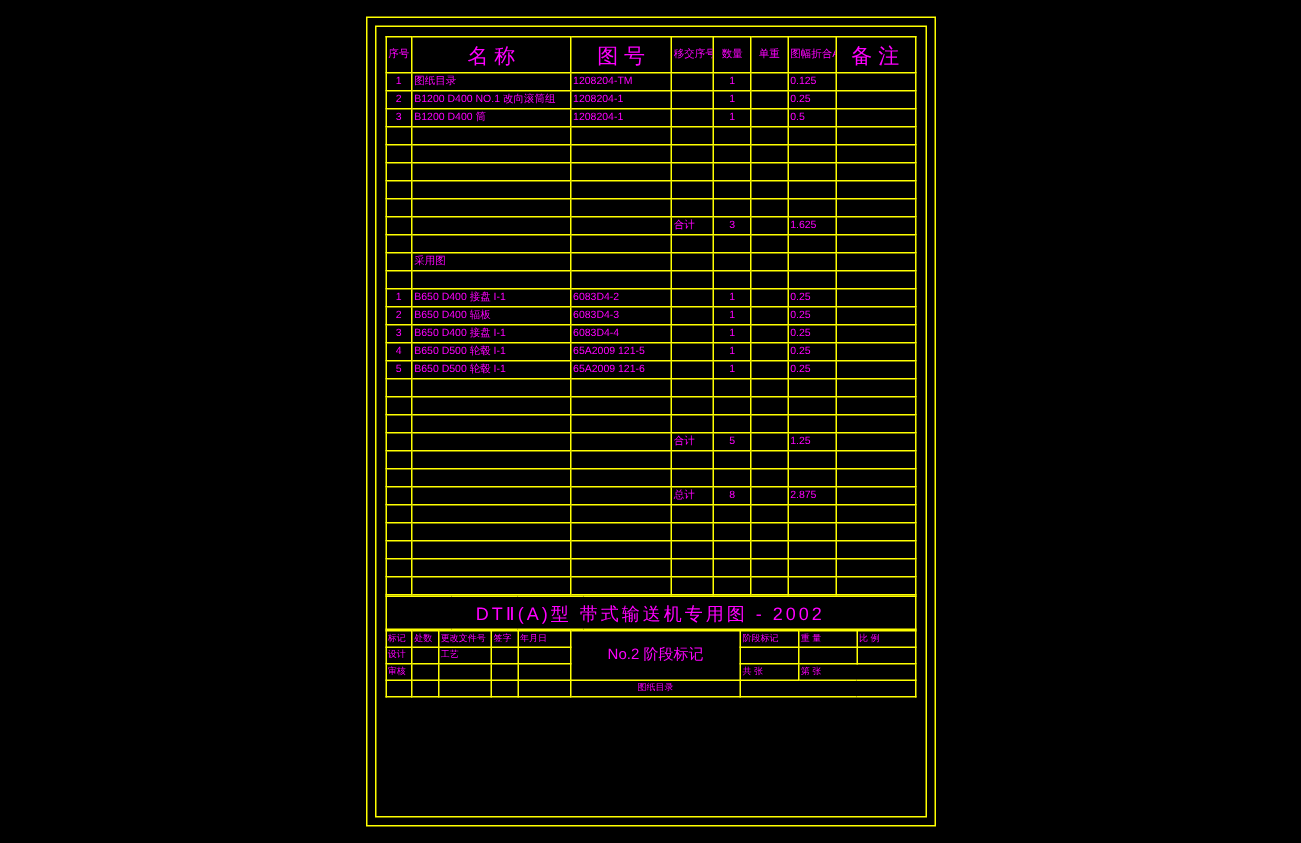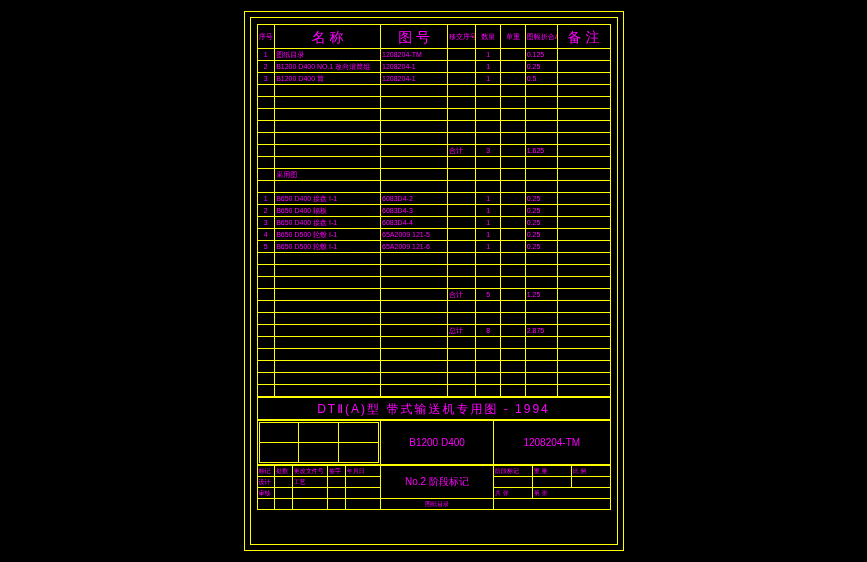--- a/index.html
+++ b/index.html
@@ -381,54 +381,25 @@
             <td></td>
             <td></td>
             <td></td>
           </tr>
 </tbody>
       </table>
 
 <table>
 <tbody>
           <tr class="title-row">
-  <td colspan="8">DTⅡ(A)型  带式输送机专用图 - 1994</td>
+  <td colspan="8">DTⅡ(A)型  带式输送机专用图 - 2002</td>
 </tr>
 </tbody>
       </table>
 
-<table>
-<colgroup>
-          <col style="width:35%">
-          <col style="width:32%">
-          <col style="width:33%">
-        </colgroup>
-<tbody>
-          <tr class="sub-row">
-  <td rowspan="1">
-    <table style="width:100%;height:100%">
-                <tbody>
-                  <tr>
-                    <td></td>
-                    <td></td>
-                    <td></td>
-                  </tr>
-                  <tr>
-                    <td></td>
-                    <td></td>
-                    <td></td>
-                  </tr>
-                </tbody>
-              </table>
-  </td>
-  <td>B1200  D400</td>
-  <td>1208204-TM</td>
-</tr>
-</tbody>
-      </table>
 
 <table class="block-small">
 <colgroup>
 <col style="width:5%">
           <col style="width:5%">
           <col style="width:10%">
           <col style="width:5%">
           <col style="width:10%">
 <col style="width:32%">
           <col style="width:11%">

